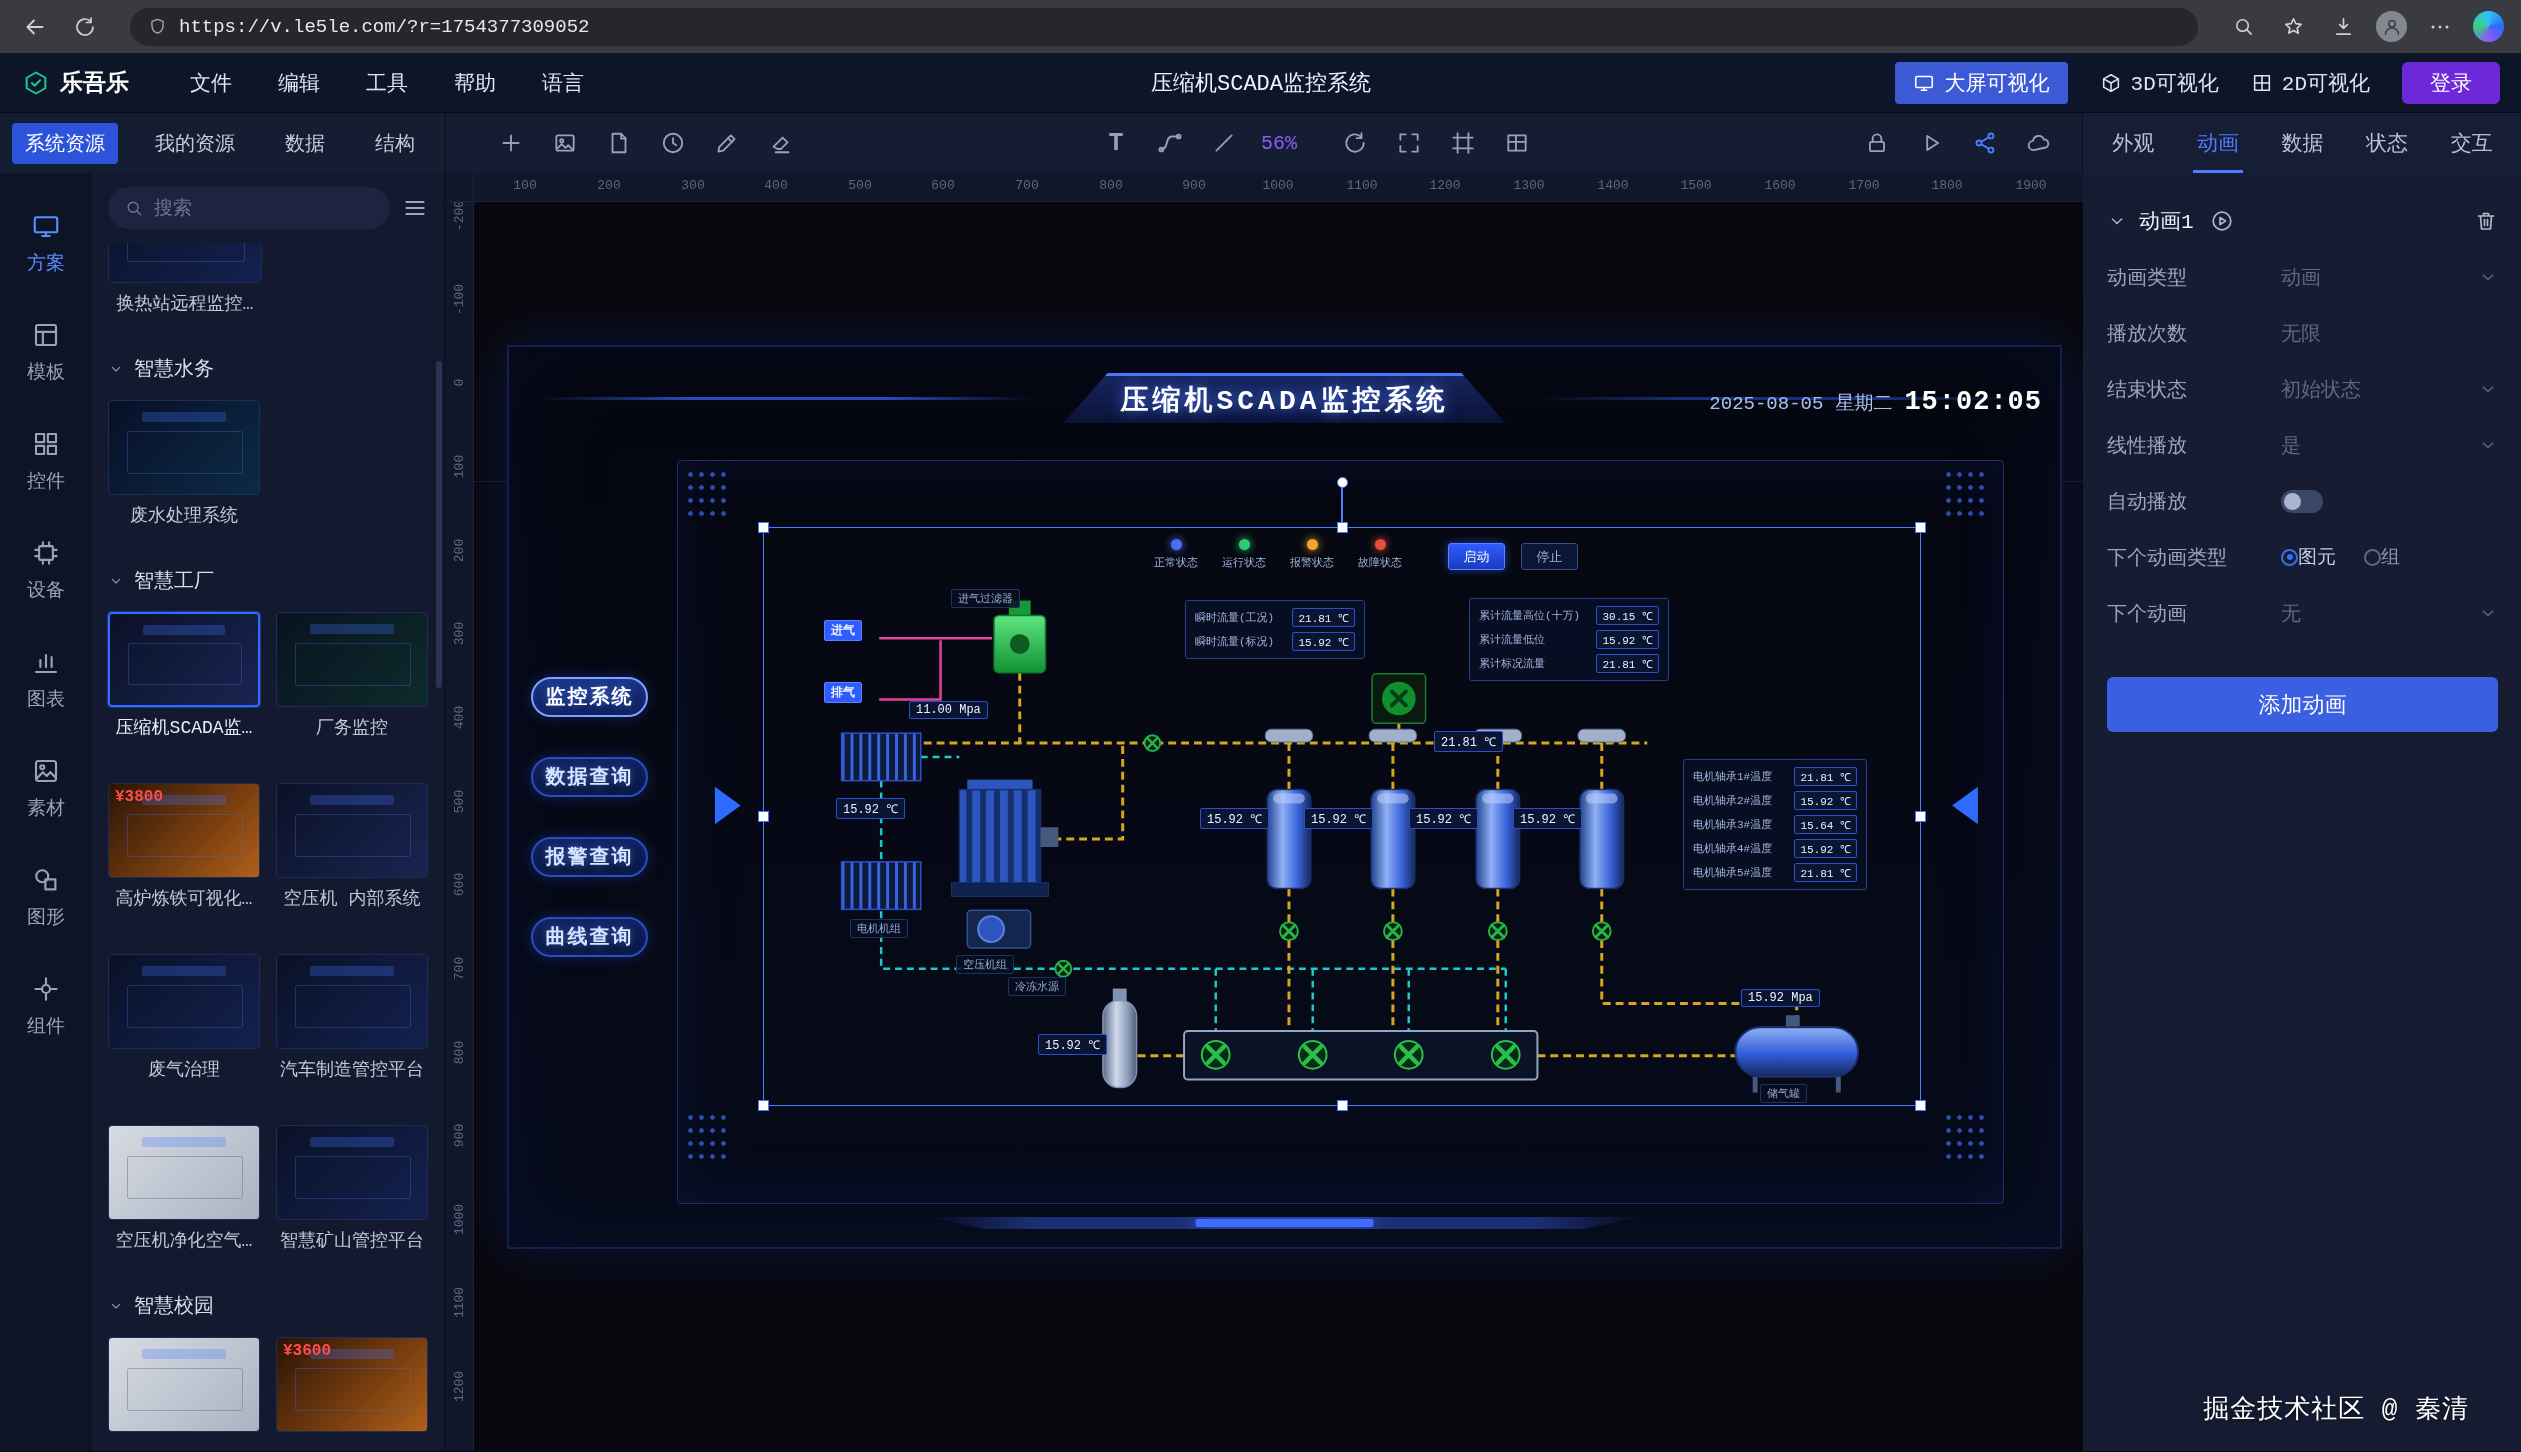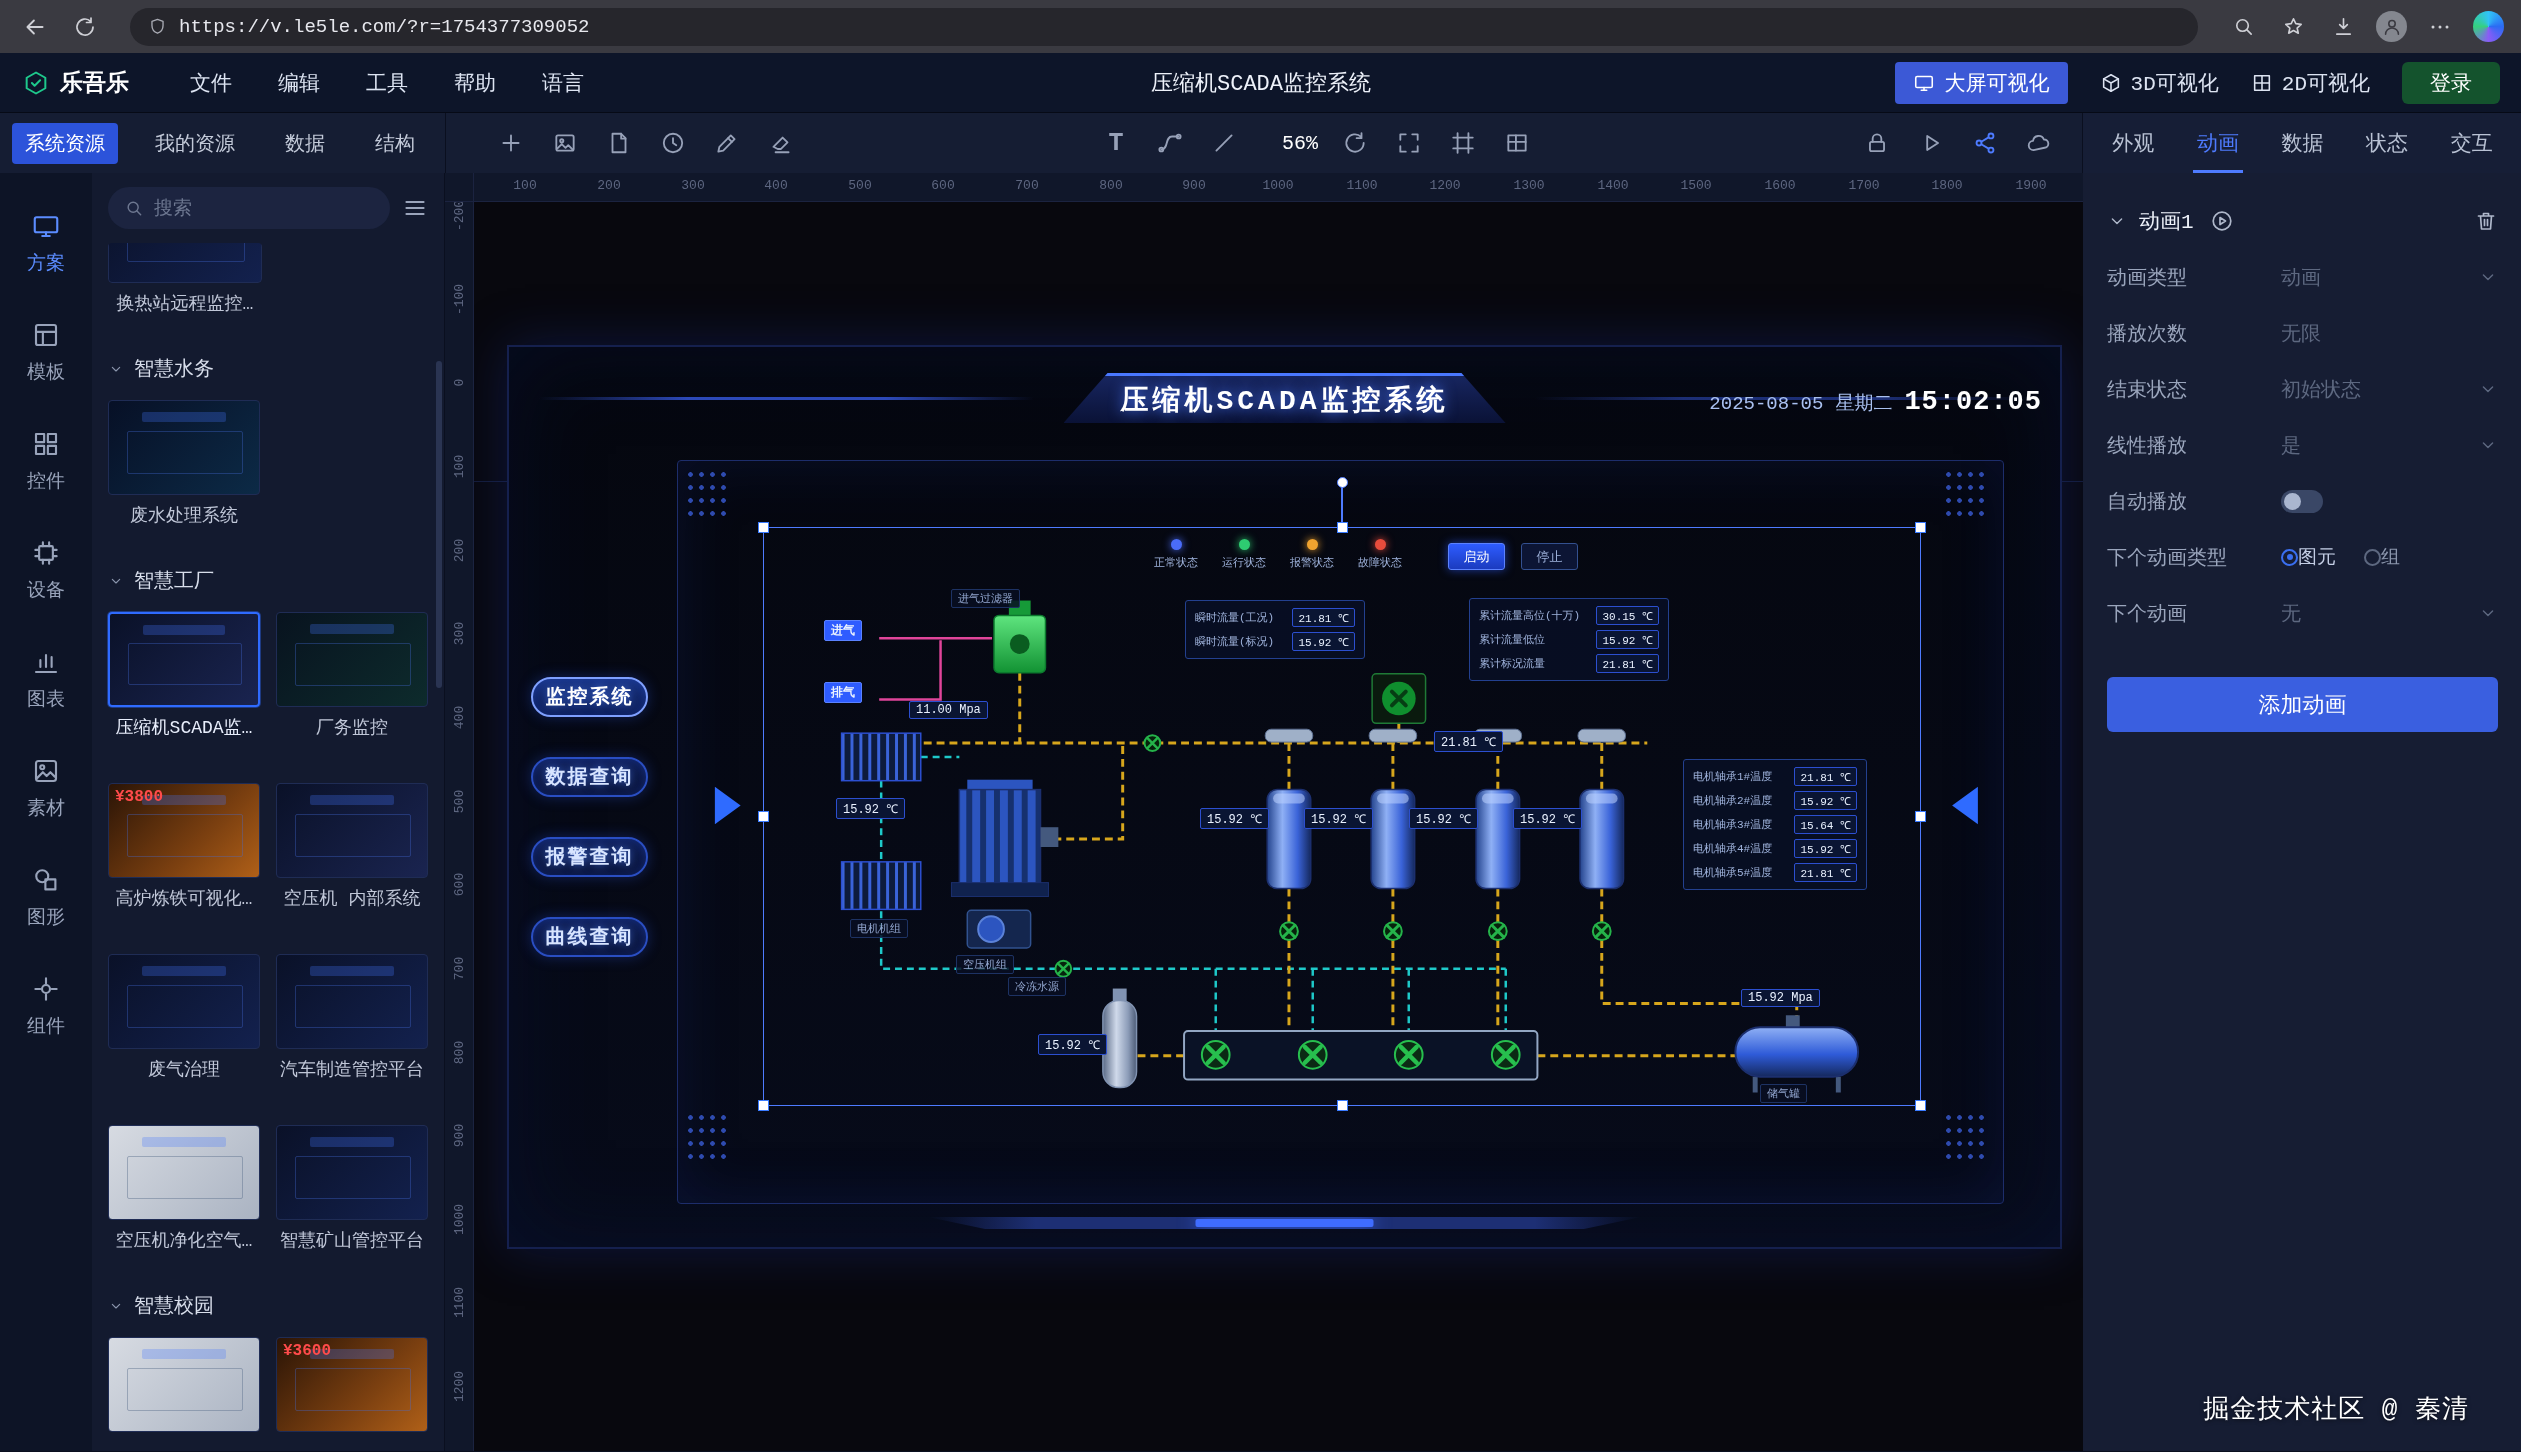--- a/index.html
+++ b/index.html
@@ -21,34 +21,34 @@
   
   .hdr{height:60px;background:#0d1529;display:flex;align-items:center;padding:0 22px;position:relative;border-bottom:1px solid #060a16}
   .brand{display:flex;align-items:center;gap:10px;color:#fff;font-size:23px;font-weight:bold}
   .brand .ic{color:#1ec98c}
   .hmenus{display:flex;gap:46px;margin-left:61px}
   .hmenu{color:#dde4f2;font-size:21px;cursor:default}
   .hdr-title{position:absolute;left:50%;transform:translateX(-50%);color:#eef2fa;font-size:22px}
   .hdr-right{margin-left:auto;display:flex;align-items:center;gap:32px}
   .bigscreen-btn{display:flex;gap:10px;align-items:center;background:#3c59d6;color:#fff;font-size:21px;height:42px;padding:0 18px;border-radius:4px}
   .hbtn{display:flex;gap:9px;align-items:center;color:#dde4f2;font-size:21px}
-  .login-btn{background:#14532d;color:#fff;font-size:21px;height:42px;padding:0 28px;border-radius:6px;display:flex;align-items:center}
+  .login-btn{background:#6d28d9;color:#fff;font-size:21px;height:42px;padding:0 28px;border-radius:6px;display:flex;align-items:center}
 
   
   .trow{height:60px;display:flex}
   .t-left{width:446px;background:#151d33;display:flex;align-items:center;gap:24px;padding-left:12px;border-right:1px solid #0a0f1f}
   .ltab{color:#c3cad9;font-size:20px;padding:7px 13px;border-radius:4px;white-space:nowrap}
   .ltab.active{background:#2c53da;color:#fff}
   .t-center{flex:1;background:#151d33;position:relative;border-right:1px solid #0a0f1f}
   .tgroup{position:absolute;top:0;height:60px;display:flex;align-items:center;gap:20px}
   .g1{left:48px}.g2{left:653px}.g3{right:26px}
   .tbtn{color:#97a1b8;display:inline-flex;align-items:center;justify-content:center;width:34px;height:34px}
   .tbtn.blue{color:#4e7bff}
   .tglyph{font-size:25px;font-weight:bold}
-  .zoom-label{color:#ffffff;font-size:20px;min-width:57px;text-align:right}
+  .zoom-label{color:#8b5cf6;font-size:20px;min-width:57px;text-align:left}
   .t-right{width:439px;background:#161e36;display:flex;align-items:center;justify-content:space-around;padding:0 8px}
   .rtab{color:#b9c2d4;font-size:21px;height:60px;display:flex;align-items:center;position:relative;padding:0 4px}
   .rtab.active{color:#4e7bff}
   .rtab.active::after{content:"";position:absolute;left:0;right:0;bottom:0;height:3px;background:#4e7bff}
 
   
   .crow{display:flex;height:1278px}
 
   
   .rail{width:92px;background:#0d1426;display:flex;flex-direction:column;align-items:center;padding-top:20px;gap:8px}

